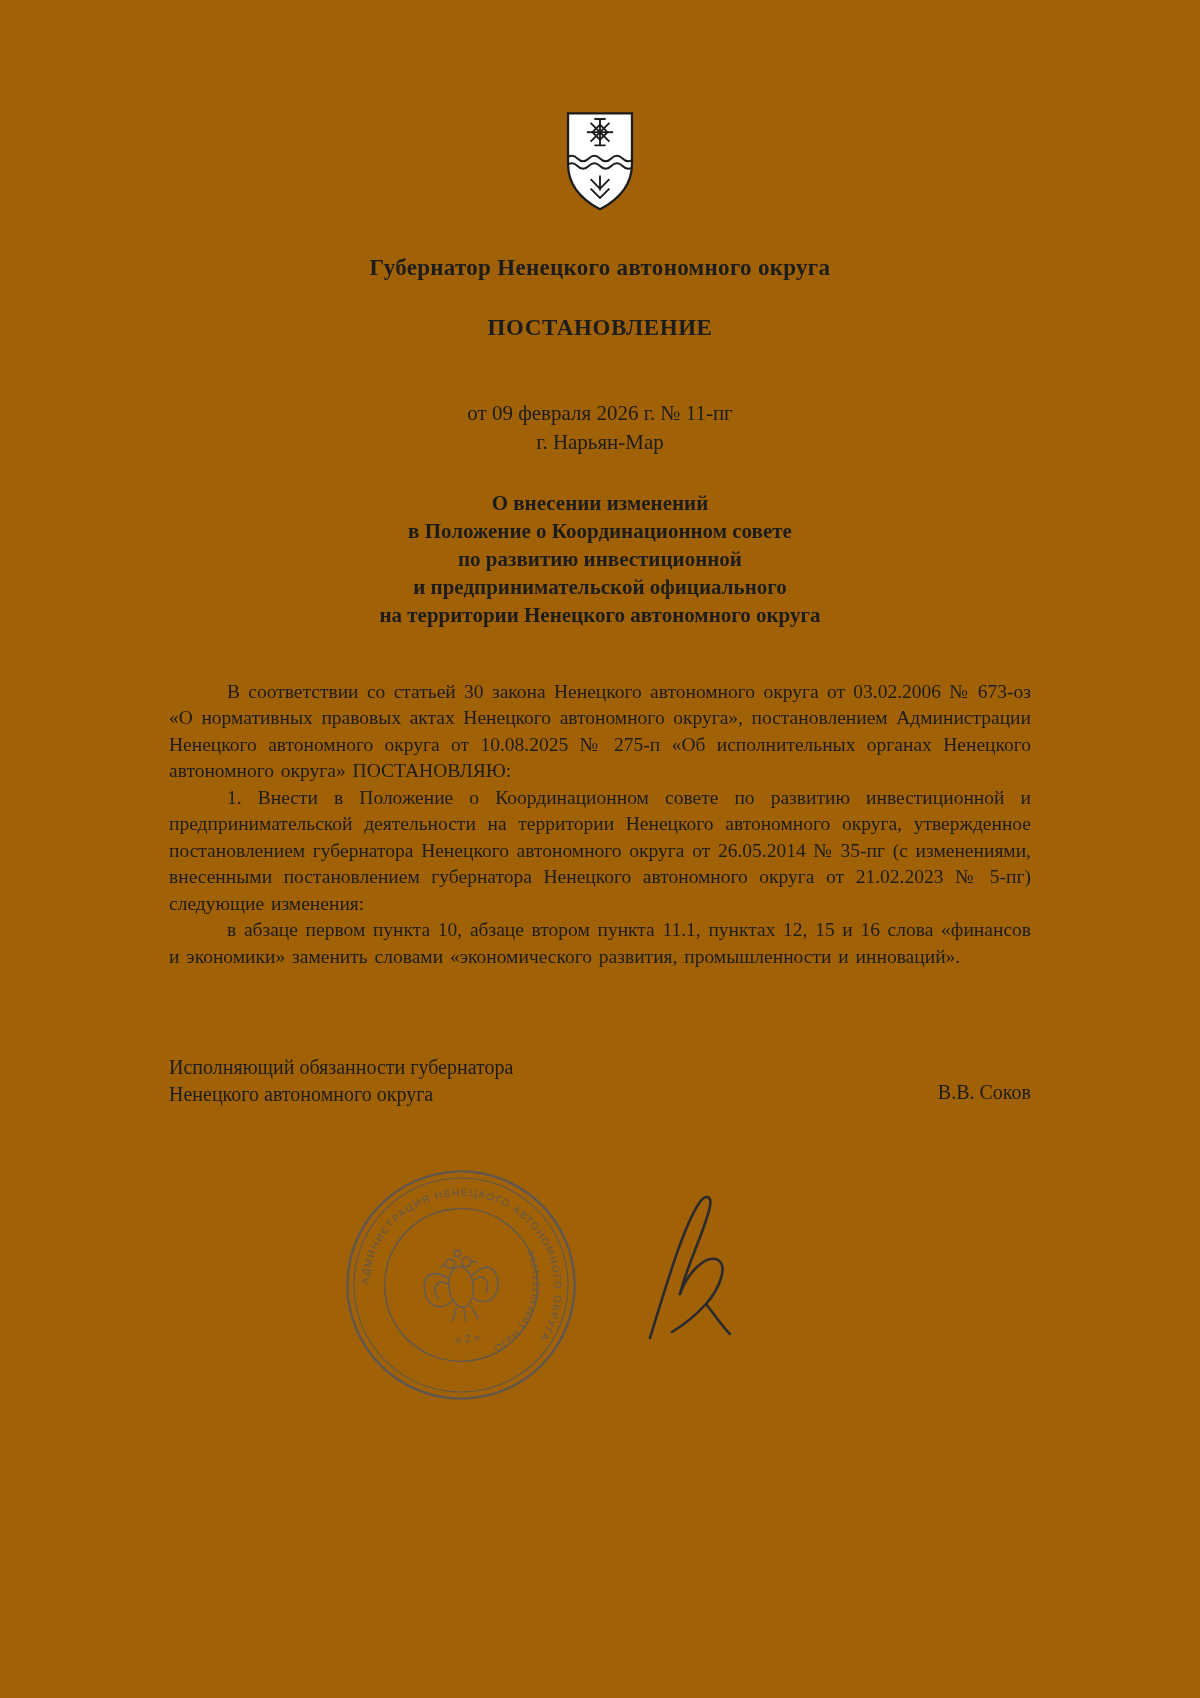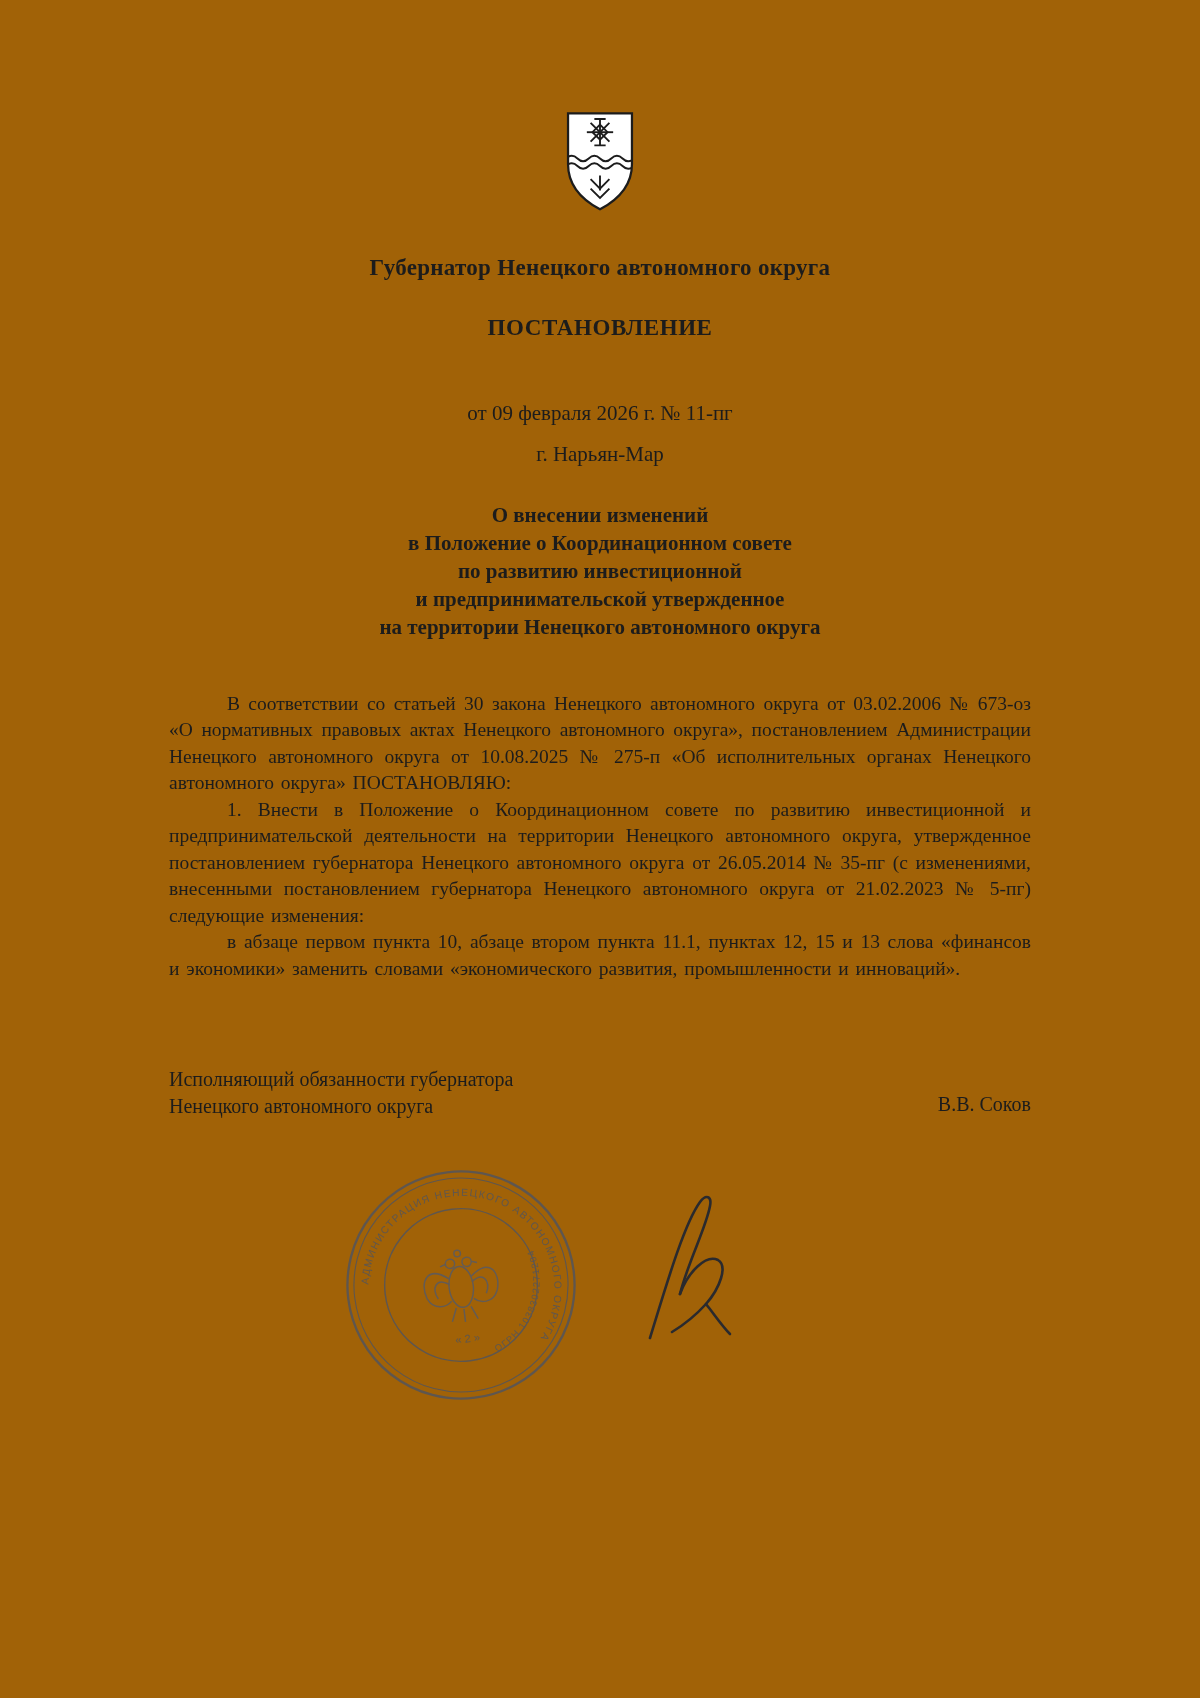--- a/index.html
+++ b/index.html
@@ -15,21 +15,21 @@
   .emblem{width:94px;margin:104px auto 0;display:block;}
   .org-title{
     margin-top:36px;text-align:center;
     font-weight:bold;font-size:23px;letter-spacing:.3px;
   }
   .doc-type{
     margin-top:34px;text-align:center;
     font-weight:bold;font-size:23px;letter-spacing:.6px;
   }
   .date-line{margin-top:60px;text-align:center;font-size:21px;}
-  .city-line{margin-top:16px;text-align:center;font-size:21px;}
+  .city-line{margin-top:4px;text-align:center;font-size:21px;}
   .subject{margin-top:34px;text-align:center;font-weight:bold;font-size:21px;line-height:28px;}
   .body-block{
     width:862px;margin:50px auto 0;
     font-size:19.5px;line-height:26.5px;text-align:justify;
   }
   .body-block p{margin:0;text-indent:58px;word-spacing:2px;}
   .sig-row{
     width:862px;margin:84px auto 0;
     display:flex;justify-content:space-between;align-items:flex-end;
     font-size:20px;line-height:27px;
@@ -85,28 +85,28 @@
 
   <div class="doc-type">ПОСТАНОВЛЕНИЕ</div>
 
   <div class="date-line">от 09 февраля 2026 г. № 11-пг</div>
   <div class="city-line">г. Нарьян-Мар</div>
 
   <div class="subject">
     <div>О внесении изменений</div>
     <div>в Положение о Координационном совете</div>
     <div>по развитию инвестиционной</div>
-    <div>и предпринимательской утвержденное</div>
+    <div>и предпринимательской официального</div>
     <div>на территории Ненецкого автономного округа</div>
   </div>
 
   <div class="body-block">
     <p>В соответствии со статьей 30 закона Ненецкого автономного округа от 03.02.2006 № 673-оз «О нормативных правовых актах Ненецкого автономного округа», постановлением Администрации Ненецкого автономного округа от 10.08.2025 № 275-п «Об исполнительных органах Ненецкого автономного округа» ПОСТАНОВЛЯЮ:</p>
     <p>1. Внести в Положение о Координационном совете по развитию инвестиционной и предпринимательской деятельности на территории Ненецкого автономного округа, утвержденное постановлением губернатора Ненецкого автономного округа от 26.05.2014 № 35-пг (с изменениями, внесенными постановлением губернатора Ненецкого автономного округа от 21.02.2023 № 5-пг) следующие изменения:</p>
-    <p>в абзаце первом пункта 10, абзаце втором пункта 11.1, пунктах 12, 15 и 13 слова «финансов и экономики» заменить словами «экономического развития, промышленности и инноваций».</p>
+    <p>в абзаце первом пункта 10, абзаце втором пункта 11.1, пунктах 12, 15 и 16 слова «финансов и экономики» заменить словами «экономического развития, промышленности и инноваций».</p>
   </div>
 
   <div class="sig-row">
     <div class="sig-position">
       <div>Исполняющий обязанности губернатора</div>
       <div>Ненецкого автономного округа</div>
     </div>
     <div class="sig-name">В.В. Соков</div>
   </div>
 

